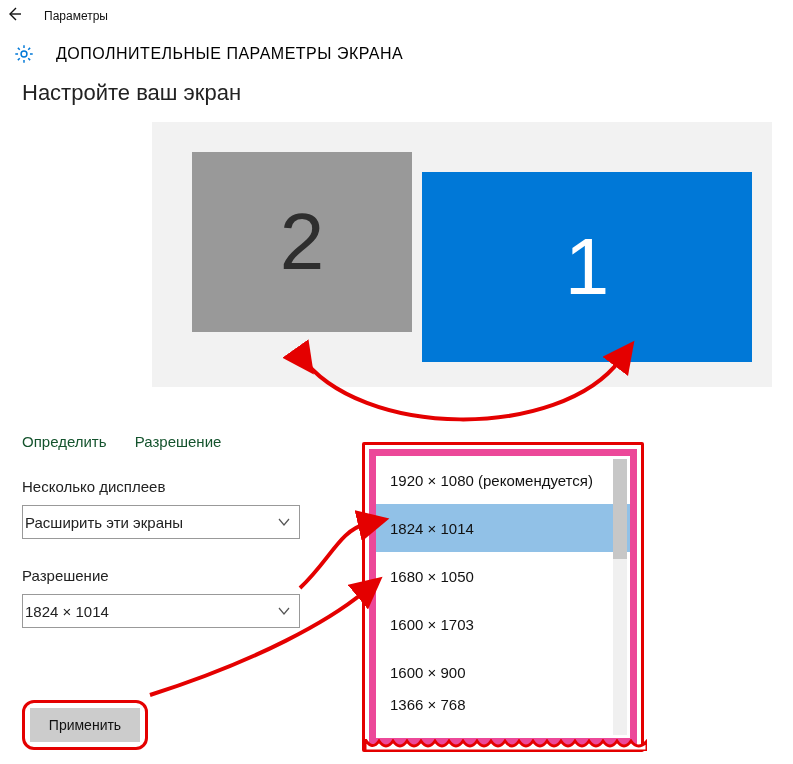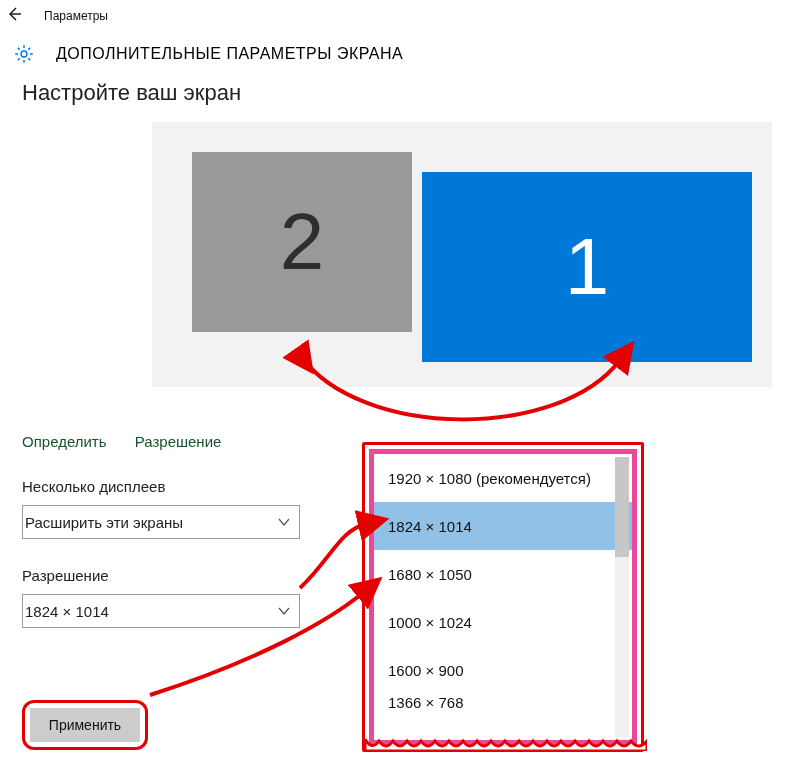--- a/index.html
+++ b/index.html
@@ -18,21 +18,21 @@
   .link-row { margin-top: 46px; font-size: 15px; }
   .link { color: #14532d; margin-right: 24px; cursor: pointer; }
   .field-label { font-size: 15px; color: #222; margin-top: 28px; margin-bottom: 10px; }
   .combo { width: 278px; height: 34px; border: 1px solid #999; display: flex; align-items: center; justify-content: space-between; padding: 0 8px 0 2px; font-size: 15px; color: #222; background: #fff; }
   .chev { width: 14px; height: 14px; }
   .button-row { position: absolute; left: 22px; top: 700px; display: flex; gap: 24px; }
   .btn { height: 34px; min-width: 120px; padding: 0 18px; background: #ccc; border: none; font-size: 14px; color: #111; display: flex; align-items: center; justify-content: center; }
   .btn-apply-ring { border: 3px solid #e40000; border-radius: 12px; padding: 5px; }
   .btn-apply-ring .btn { min-width: 110px; }
   .dropdown-panel { position: absolute; left: 362px; top: 442px; width: 282px; height: 310px; border: 3px solid #e40000; border-radius: 2px; background: #fff; }
-  .dropdown-inner { position: absolute; inset: 4px; border: 5px solid #ec4899; background: #fff; overflow: hidden; }
+  .dropdown-inner { position: absolute; inset: 4px; border: 7px solid #ec4899; background: #fff; overflow: hidden; }
   .opt { height: 48px; padding-left: 14px; display: flex; align-items: center; font-size: 15px; color: #111; }
   .opt.sel { background: #91c1e7; }
   .scroll-track { position: absolute; right: 3px; top: 3px; bottom: 3px; width: 14px; background: #f0f0f0; }
   .scroll-thumb { position: absolute; right: 0; top: 0; width: 14px; height: 100px; background: #c7c7c7; }
   .torn-edge { position: absolute; left: 0; right: 0; bottom: -2px; height: 12px; }
   .svg-annot { position: absolute; left: 0; top: 0; pointer-events: none; }
 </style>
 </head>
 <body>
 
@@ -94,21 +94,21 @@
         </svg>
     </span>
   </div>
 </div>
 
 <div class="dropdown-panel">
   <div class="dropdown-inner">
     <div class="opt">1920 × 1080 (рекомендуется)</div>
     <div class="opt sel">1824 × 1014</div>
     <div class="opt">1680 × 1050</div>
-    <div class="opt">1000 × 1024</div>
+    <div class="opt">1600 × 1703</div>
     <div class="opt">1600 × 900</div>
     <div class="opt" style="height:20px;align-items:flex-start;padding-top:0">1366 × 768</div>
     <div class="scroll-track">
       <div class="scroll-thumb"></div>
     </div>
   </div>
   <svg class="torn-edge" viewBox="0 0 282 12" preserveAspectRatio="none">
     <path d="M0 0 Q7 12 14 2 Q21 12 28 2 Q35 12 42 2 Q49 12 56 2 Q63 12 70 2 Q77 12 84 2 Q91 12 98 2 Q105 12 112 2 Q119 12 126 2 Q133 12 140 2 Q147 12 154 2 Q161 12 168 2 Q175 12 182 2 Q189 12 196 2 Q203 12 210 2 Q217 12 224 2 Q231 12 238 2 Q245 12 252 2 Q259 12 266 2 Q273 12 282 2 L282 12 L0 12 Z" fill="#fff" stroke="#e40000" stroke-width="3"></path>
   </svg>
 </div>

